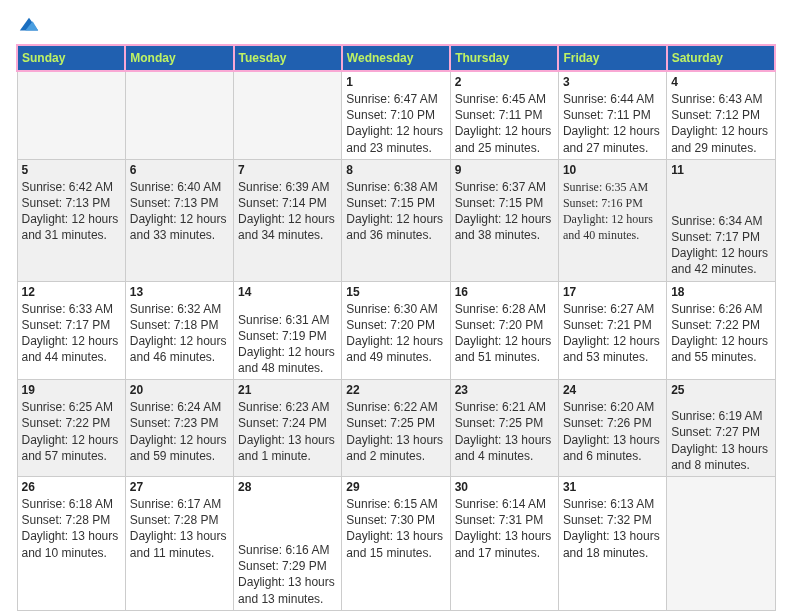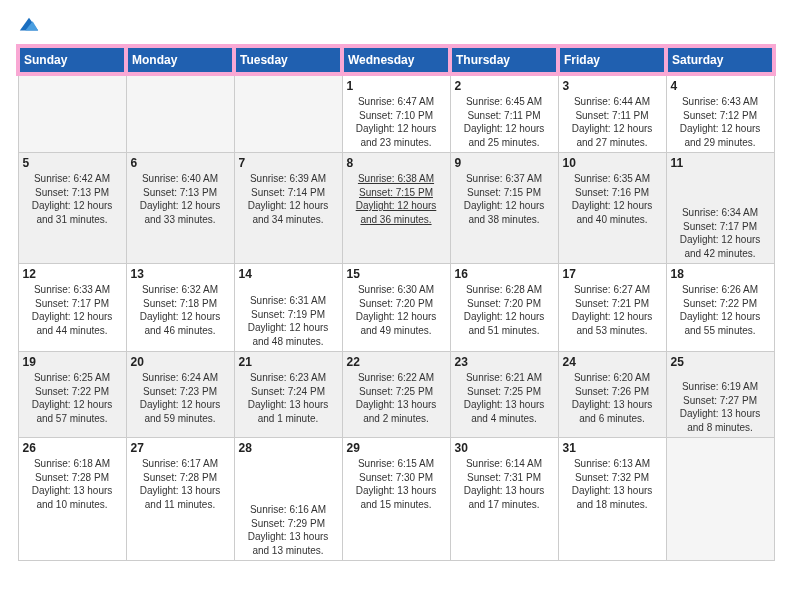--- a/index.html
+++ b/index.html
@@ -52,26 +52,26 @@
       font-size: 15px;
       color: #444;
     }
     .calendar {
       width: 100%;
       border-collapse: collapse;
       border: 1px solid #bbb;
     }
     .calendar th {
       background: #2060b0;
-      color: #ffffff;
+      color: #bef264;
       font-size: 12px;
       font-weight: bold;
       padding: 5px 4px;
       text-align: left;
-      border: 4px solid #f9a8d4;
+      border: 2px solid #f9a8d4;
     }
     .calendar td {
       vertical-align: top;
       border: 1px solid #ccc;
       padding: 3px 4px;
       width: calc(100% / 7);
       height: 78px;
       font-size: 9.5px;
       color: #333;
       background: #fff;
@@ -80,24 +80,23 @@
       background: #f5f5f5;
     }
     .day-number {
       font-size: 12px;
       font-weight: bold;
       color: #222;
       display: block;
       margin-bottom: 2px;
     }
     .day-info {
-      font-size: 10px;
+      font-size: 12px;
       color: #333;
       line-height: 1.35;
-      text-align: center;
     }
     .row-shaded td {
       background: #f0f0f0;
     }
   </style>
 </head>
 <body>
 
 <div class="page">
   <div class="header">
@@ -182,35 +181,35 @@
           </td>
           <td>
             <span class="day-number">7</span>
             <div class="day-info" style="white-space: pre-line;">Sunrise: 6:39 AM
 Sunset: 7:14 PM
 Daylight: 12 hours
 and 34 minutes.</div>
           </td>
           <td>
             <span class="day-number">8</span>
-            <div class="day-info" style="white-space: pre-line; text-decoration: underline;">Sunrise: 6:38 AM
+            <div class="day-info" style="white-space: pre-line;">Sunrise: 6:38 AM
 Sunset: 7:15 PM
 Daylight: 12 hours
 and 36 minutes.</div>
           </td>
           <td>
             <span class="day-number">9</span>
             <div class="day-info" style="white-space: pre-line;">Sunrise: 6:37 AM
 Sunset: 7:15 PM
 Daylight: 12 hours
 and 38 minutes.</div>
           </td>
           <td>
             <span class="day-number">10</span>
-            <div class="day-info" style="white-space: pre-line;">Sunrise: 6:35 AM
+            <div class="day-info" style="white-space: pre-line; font-family: Liberation Serif, serif;">Sunrise: 6:35 AM
 Sunset: 7:16 PM
 Daylight: 12 hours
 and 40 minutes.</div>
           </td>
           <td>
             <span class="day-number">11</span>
             <div class="day-info" style="white-space: pre-line; margin-top: 36px;">Sunrise: 6:34 AM
 Sunset: 7:17 PM
 Daylight: 12 hours
 and 42 minutes.</div>

